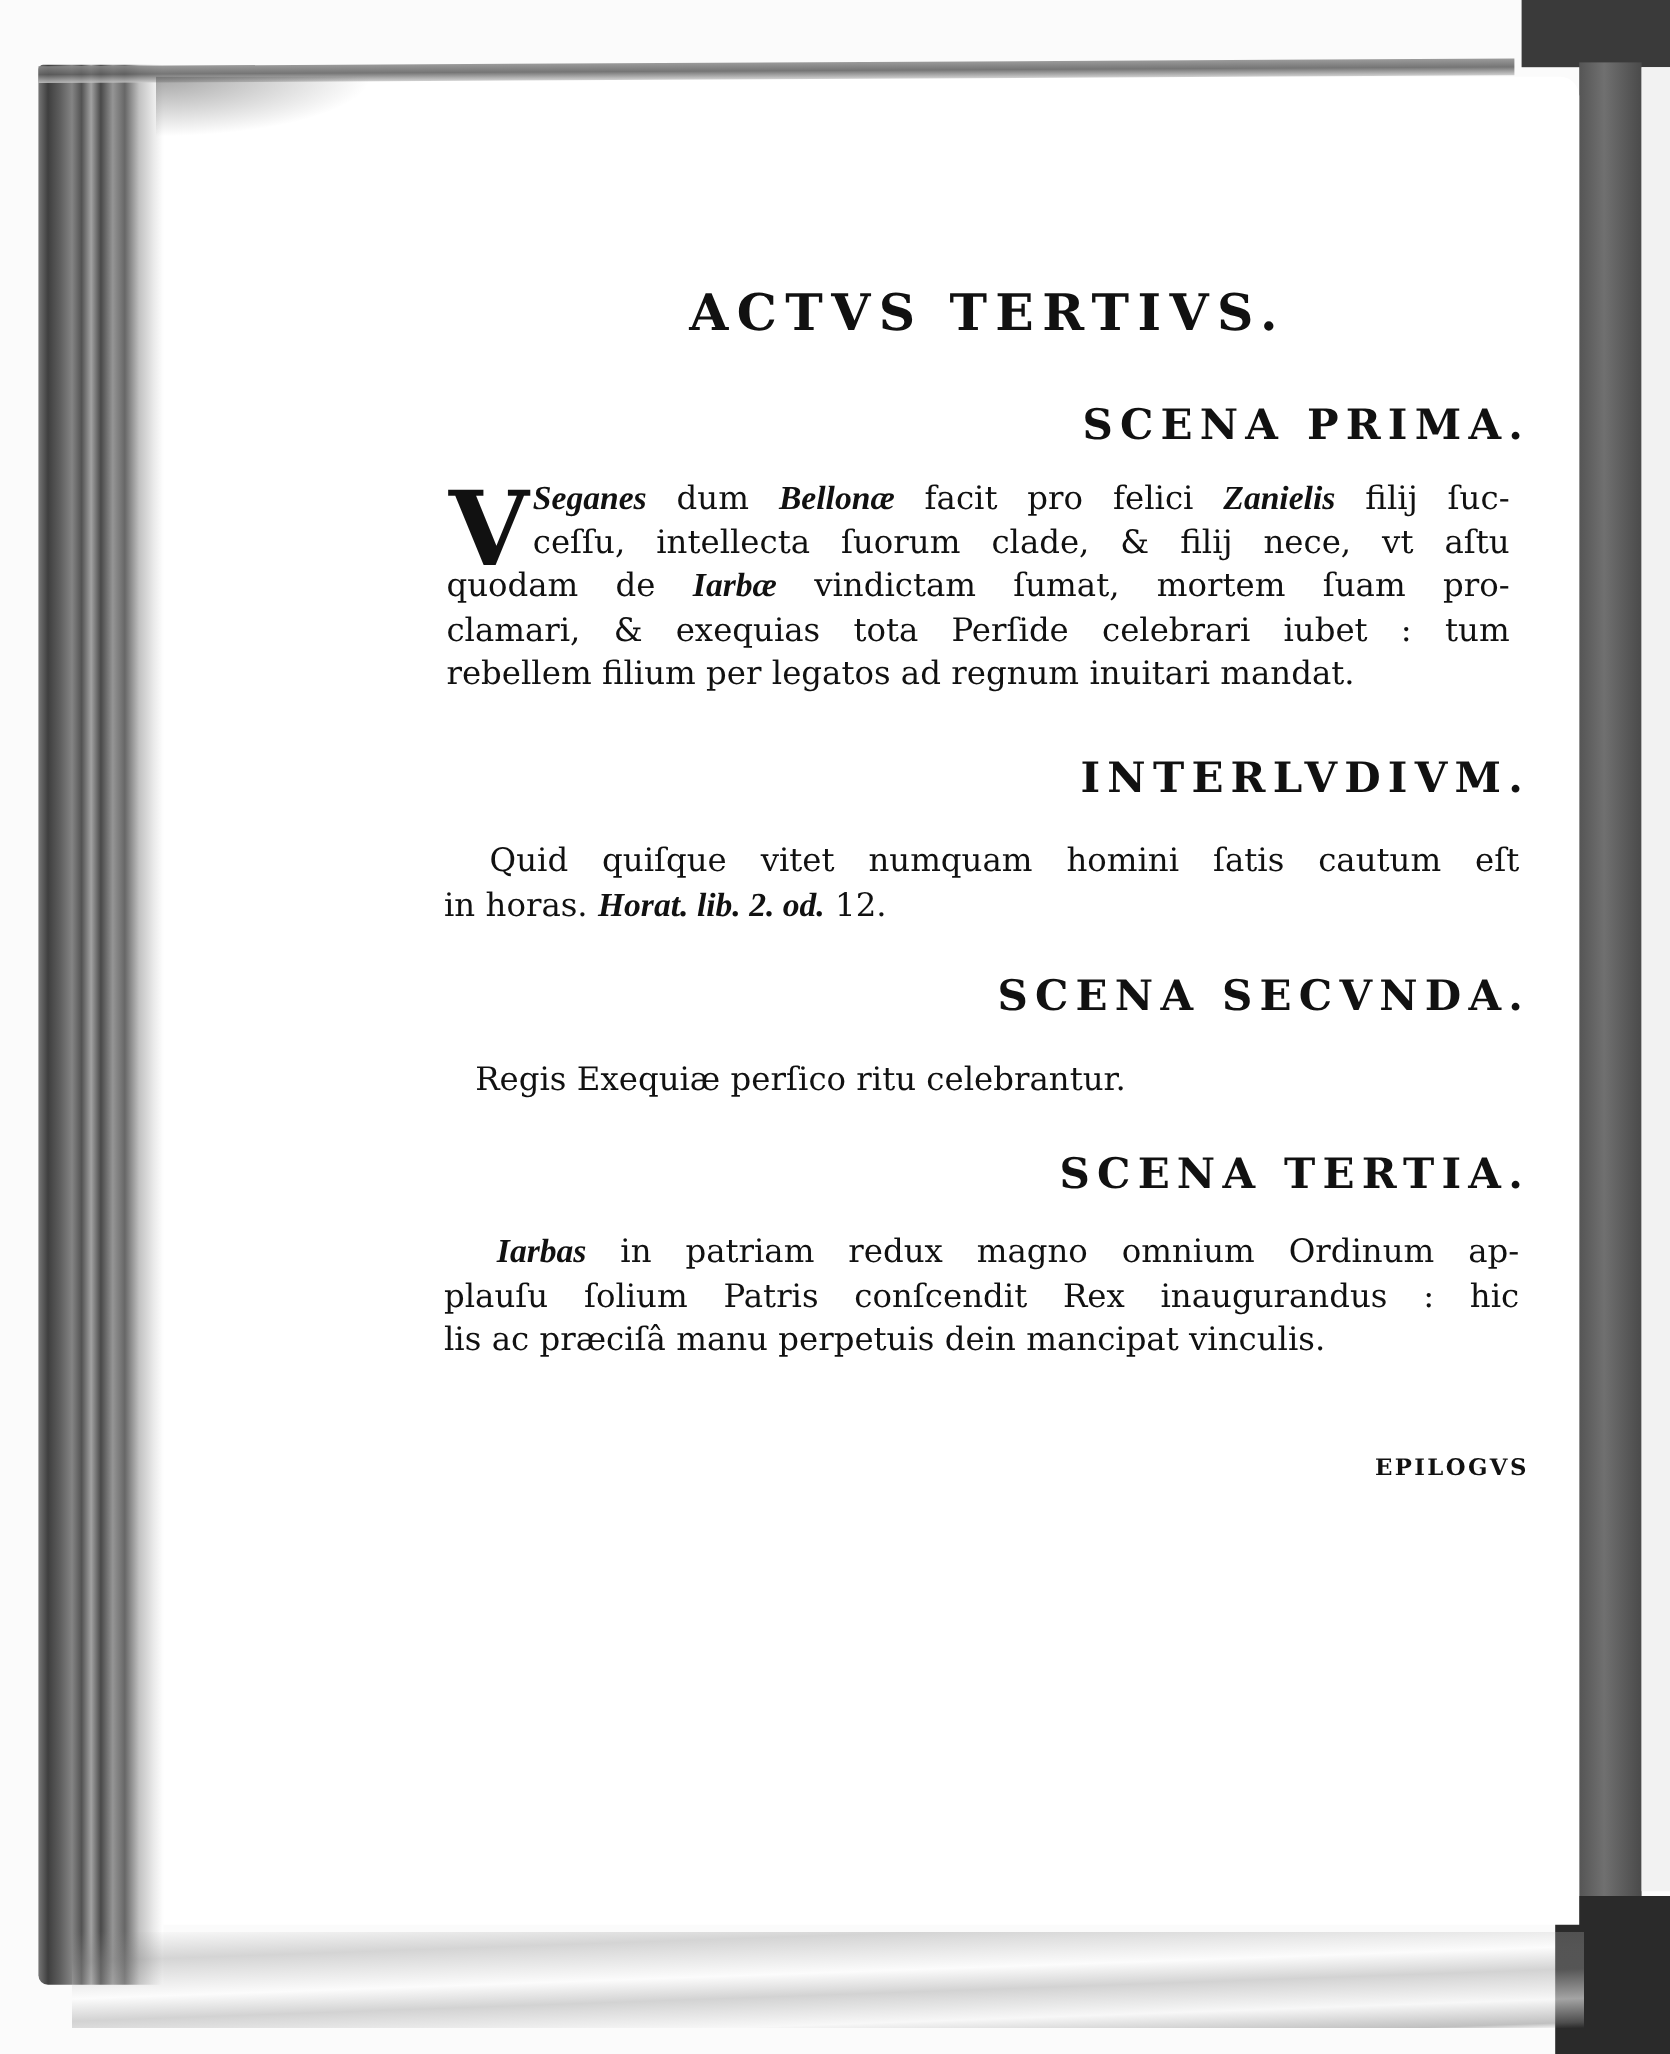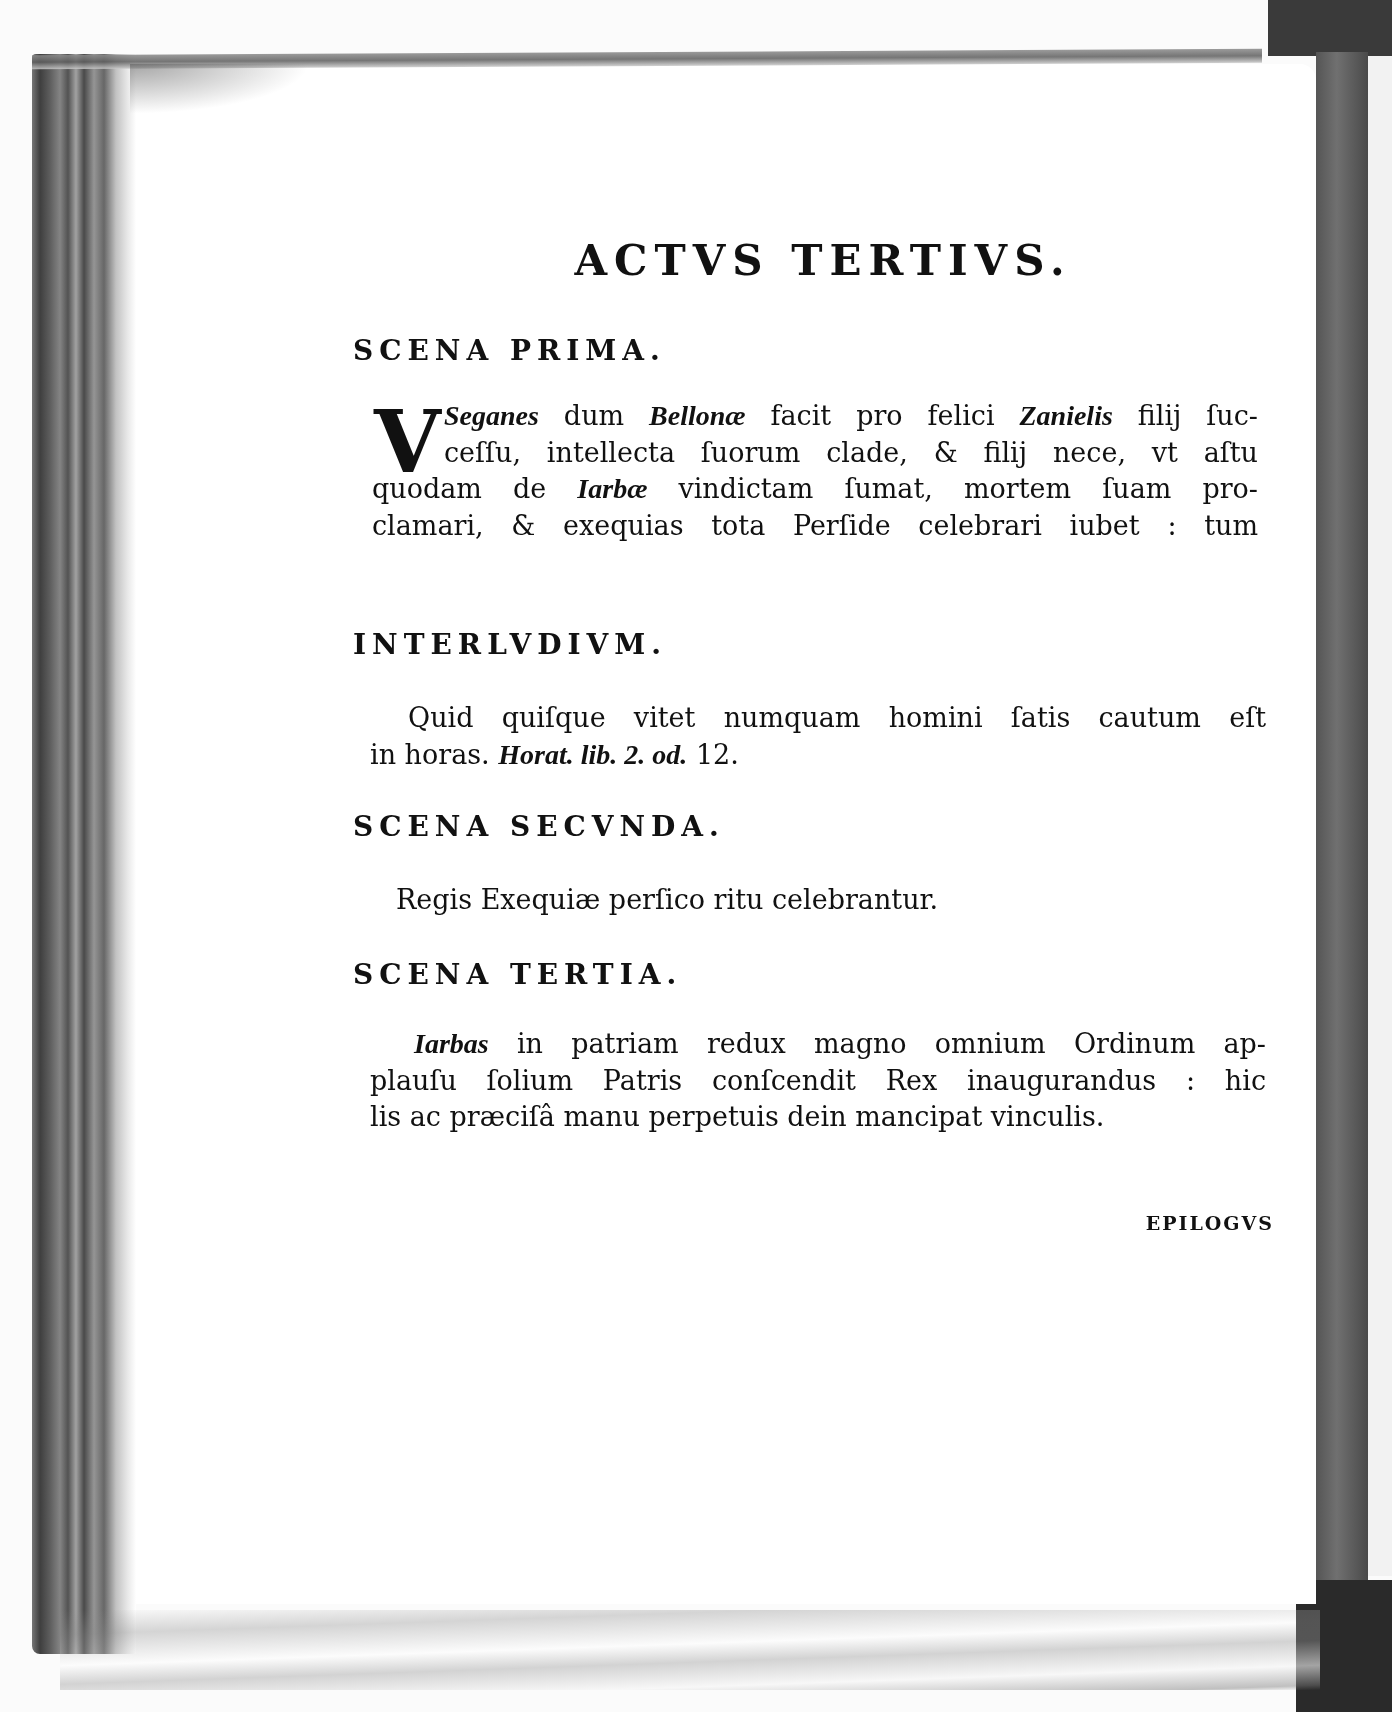--- a/index.html
+++ b/index.html
@@ -90,27 +90,27 @@
       width: 906px;
       text-align: center;
       font-family: "DejaVu Serif", serif;
       font-weight: bold;
       font-size: 42px;
       letter-spacing: 7px;
       margin: 0;
     }
     .scene-heading {
       position: absolute;
-      text-align: left;
-      font-weight: bold;
-      font-size: 28px;
+      text-align: right;
+      font-weight: bold;
+      font-size: 35px;
       letter-spacing: 6px;
       margin: 0;
       width: 900px;
-      left: 353px;
+      left: 375px;
     }
     .para {
       position: absolute;
       font-size: 27px;
       line-height: 36.5px;
       text-align: justify;
       margin: 0;
       font-family: "DejaVu Serif", serif;
     }
     .para .line {
@@ -169,20 +169,23 @@
   </span>
   <span class="line" style="padding-left:72px;">
     <span>ceſſu, intellecta ſuorum clade, &amp; filij nece, vt aſtu</span>
   </span>
   <span class="line">
     <span>quodam de </span><span class="it">Iarbæ</span><span> vindictam ſumat, mortem ſuam pro-</span>
   </span>
   <span class="line">
     <span>clamari, &amp; exequias tota Perſide celebrari iubet : tum</span>
   </span>
+  <span class="line last">
+    <span>rebellem filium per legatos ad regnum inuitari mandat.</span>
+  </span>
 </div>
 
 <h2 class="scene-heading" style="top:628px;">INTERLVDIVM.</h2>
 <div class="para" style="left:370px; top:700px; width:896px;">
   <span class="line" style="padding-left:38px;">
     <span>Quid quiſque vitet numquam homini ſatis cautum eſt</span>
   </span>
   <span class="line last">
     <span>in horas. </span><span class="it">Horat. lib. 2. od.</span><span> 12.</span>
   </span>

